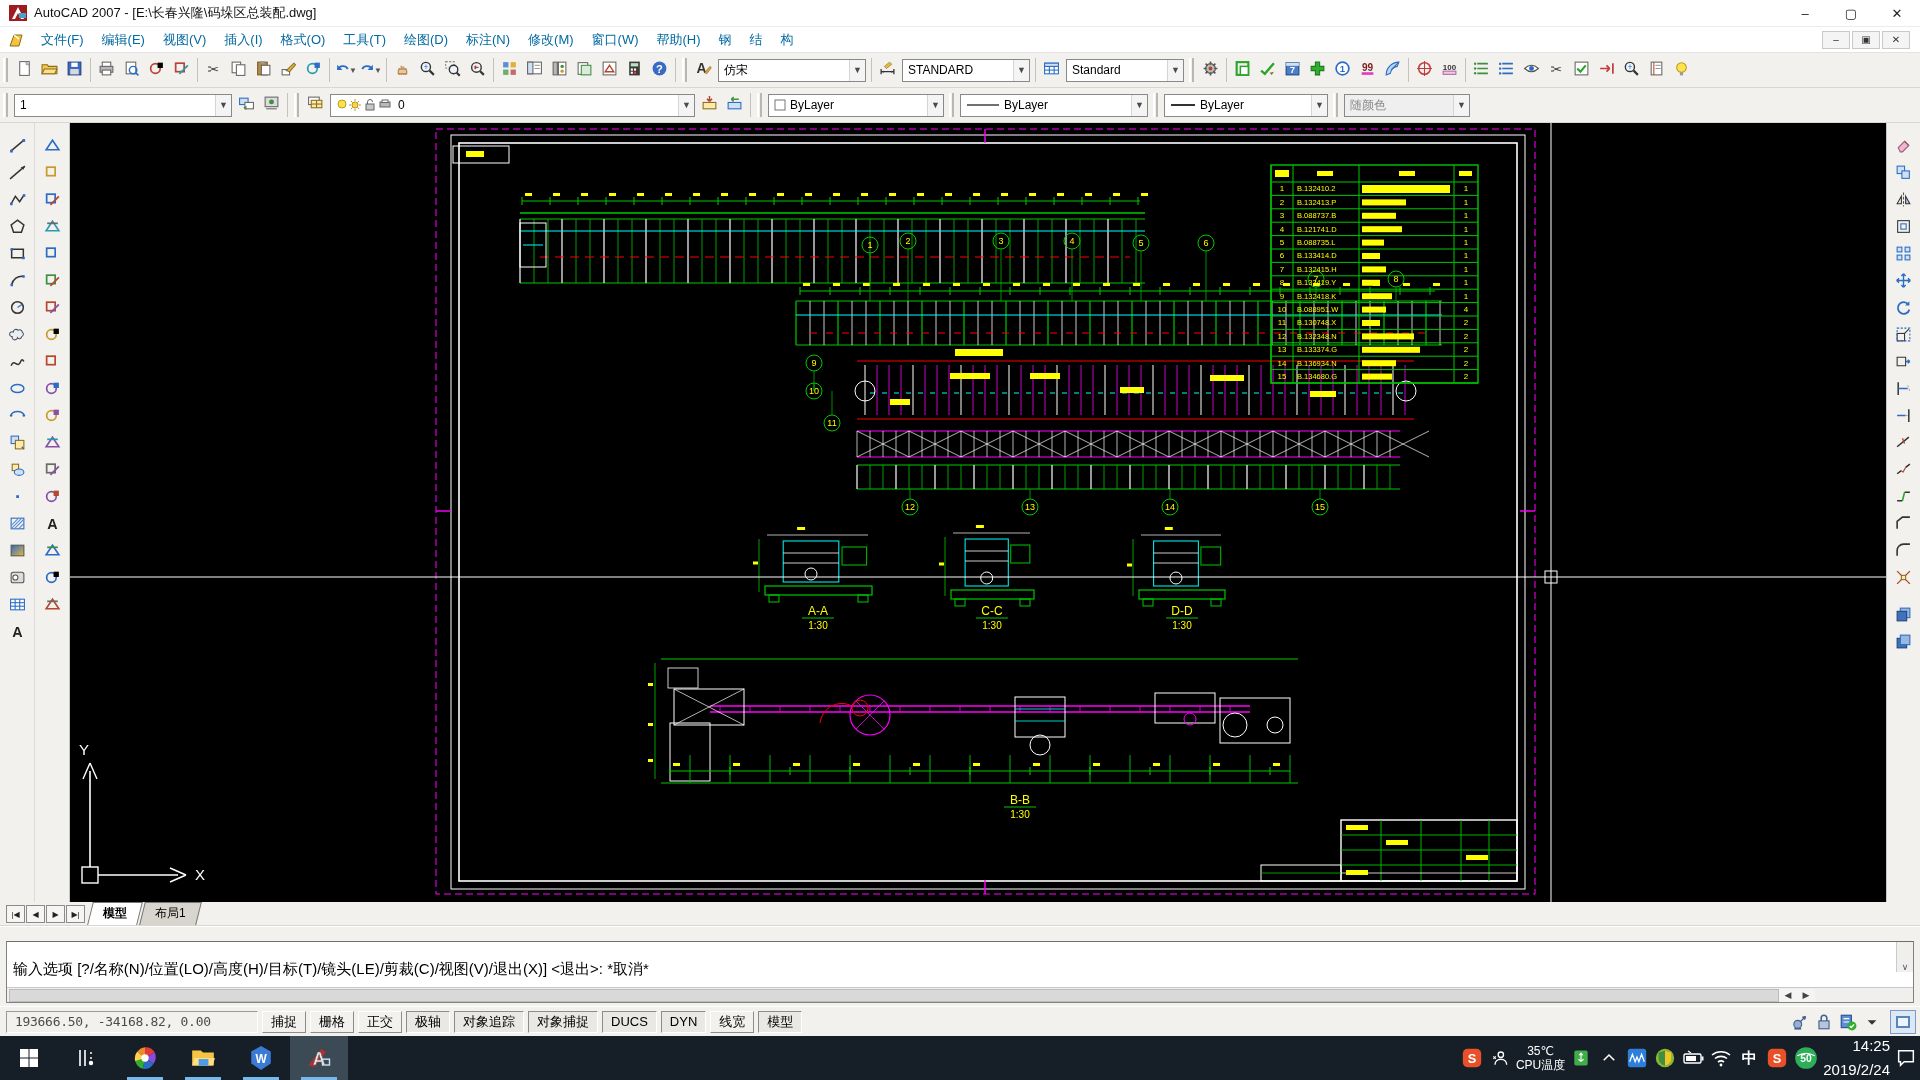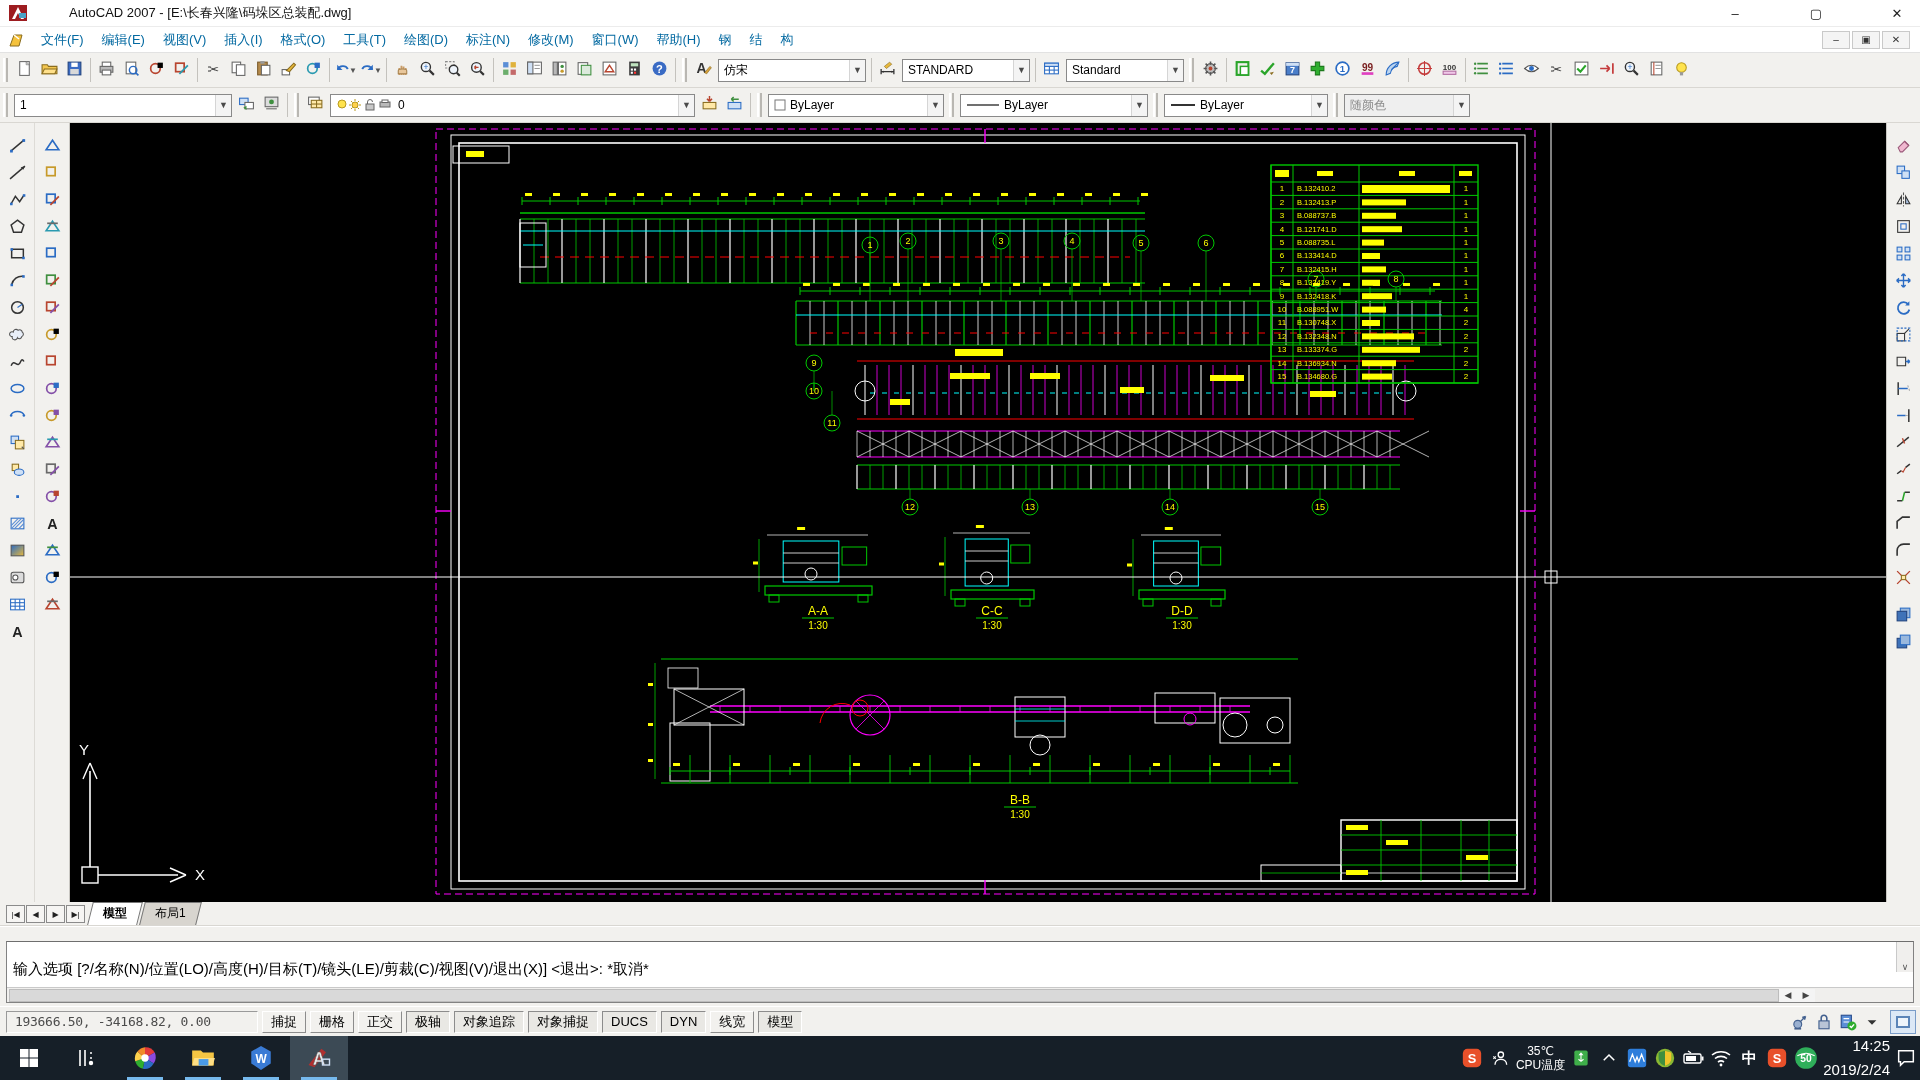--- a/index.html
+++ b/index.html
@@ -1,20 +1,20 @@
 <!DOCTYPE html>
 <html><head>
 <meta charset="utf-8">
 <style>
   html,body{margin:0;padding:0;background:#000;}
   *{box-sizing:border-box;}
   #screen{position:relative;width:1920px;height:1080px;overflow:hidden;
     font-family:"Liberation Sans","DejaVu Sans",sans-serif;font-size:13px;color:#000;background:#f2f1ee;}
   
-  .titlebar{position:absolute;left:0;top:0;width:1920px;height:27px;background:#ffffff;display:flex;align-items:center;border-bottom:1px solid #ececec;gap:35px;}
+  .titlebar{position:absolute;left:0;top:0;width:1920px;height:27px;background:#ffffff;display:flex;align-items:center;border-bottom:1px solid #ececec;}
   .titlebar .app-ic{width:20px;height:18px;margin:0 6px 0 8px;}
   .titlebar .title{font-size:13px;color:#111;}
   .titlebar .spacer{flex:1;}
   .win-btn{width:46px;height:26px;display:flex;align-items:center;justify-content:center;font-size:13px;color:#222;}
   
   .menubar{position:absolute;left:0;top:27px;width:1920px;height:26px;background:#ffffff;display:flex;align-items:center;border-bottom:1px solid #e2e2e2;}
   .menubar .doc-ic{width:18px;height:16px;margin:0 6px 0 8px;}
   .menu-item{padding:2px 9px;color:#0369a1;}
   .mdi-ctrls{margin-left:auto;display:flex;margin-right:10px;}
   .mdi-btn{width:28px;height:18px;border:1px solid #c9c9c9;background:#f4f4f4;display:flex;align-items:center;justify-content:center;font-size:10px;margin-left:2px;color:#333;}

